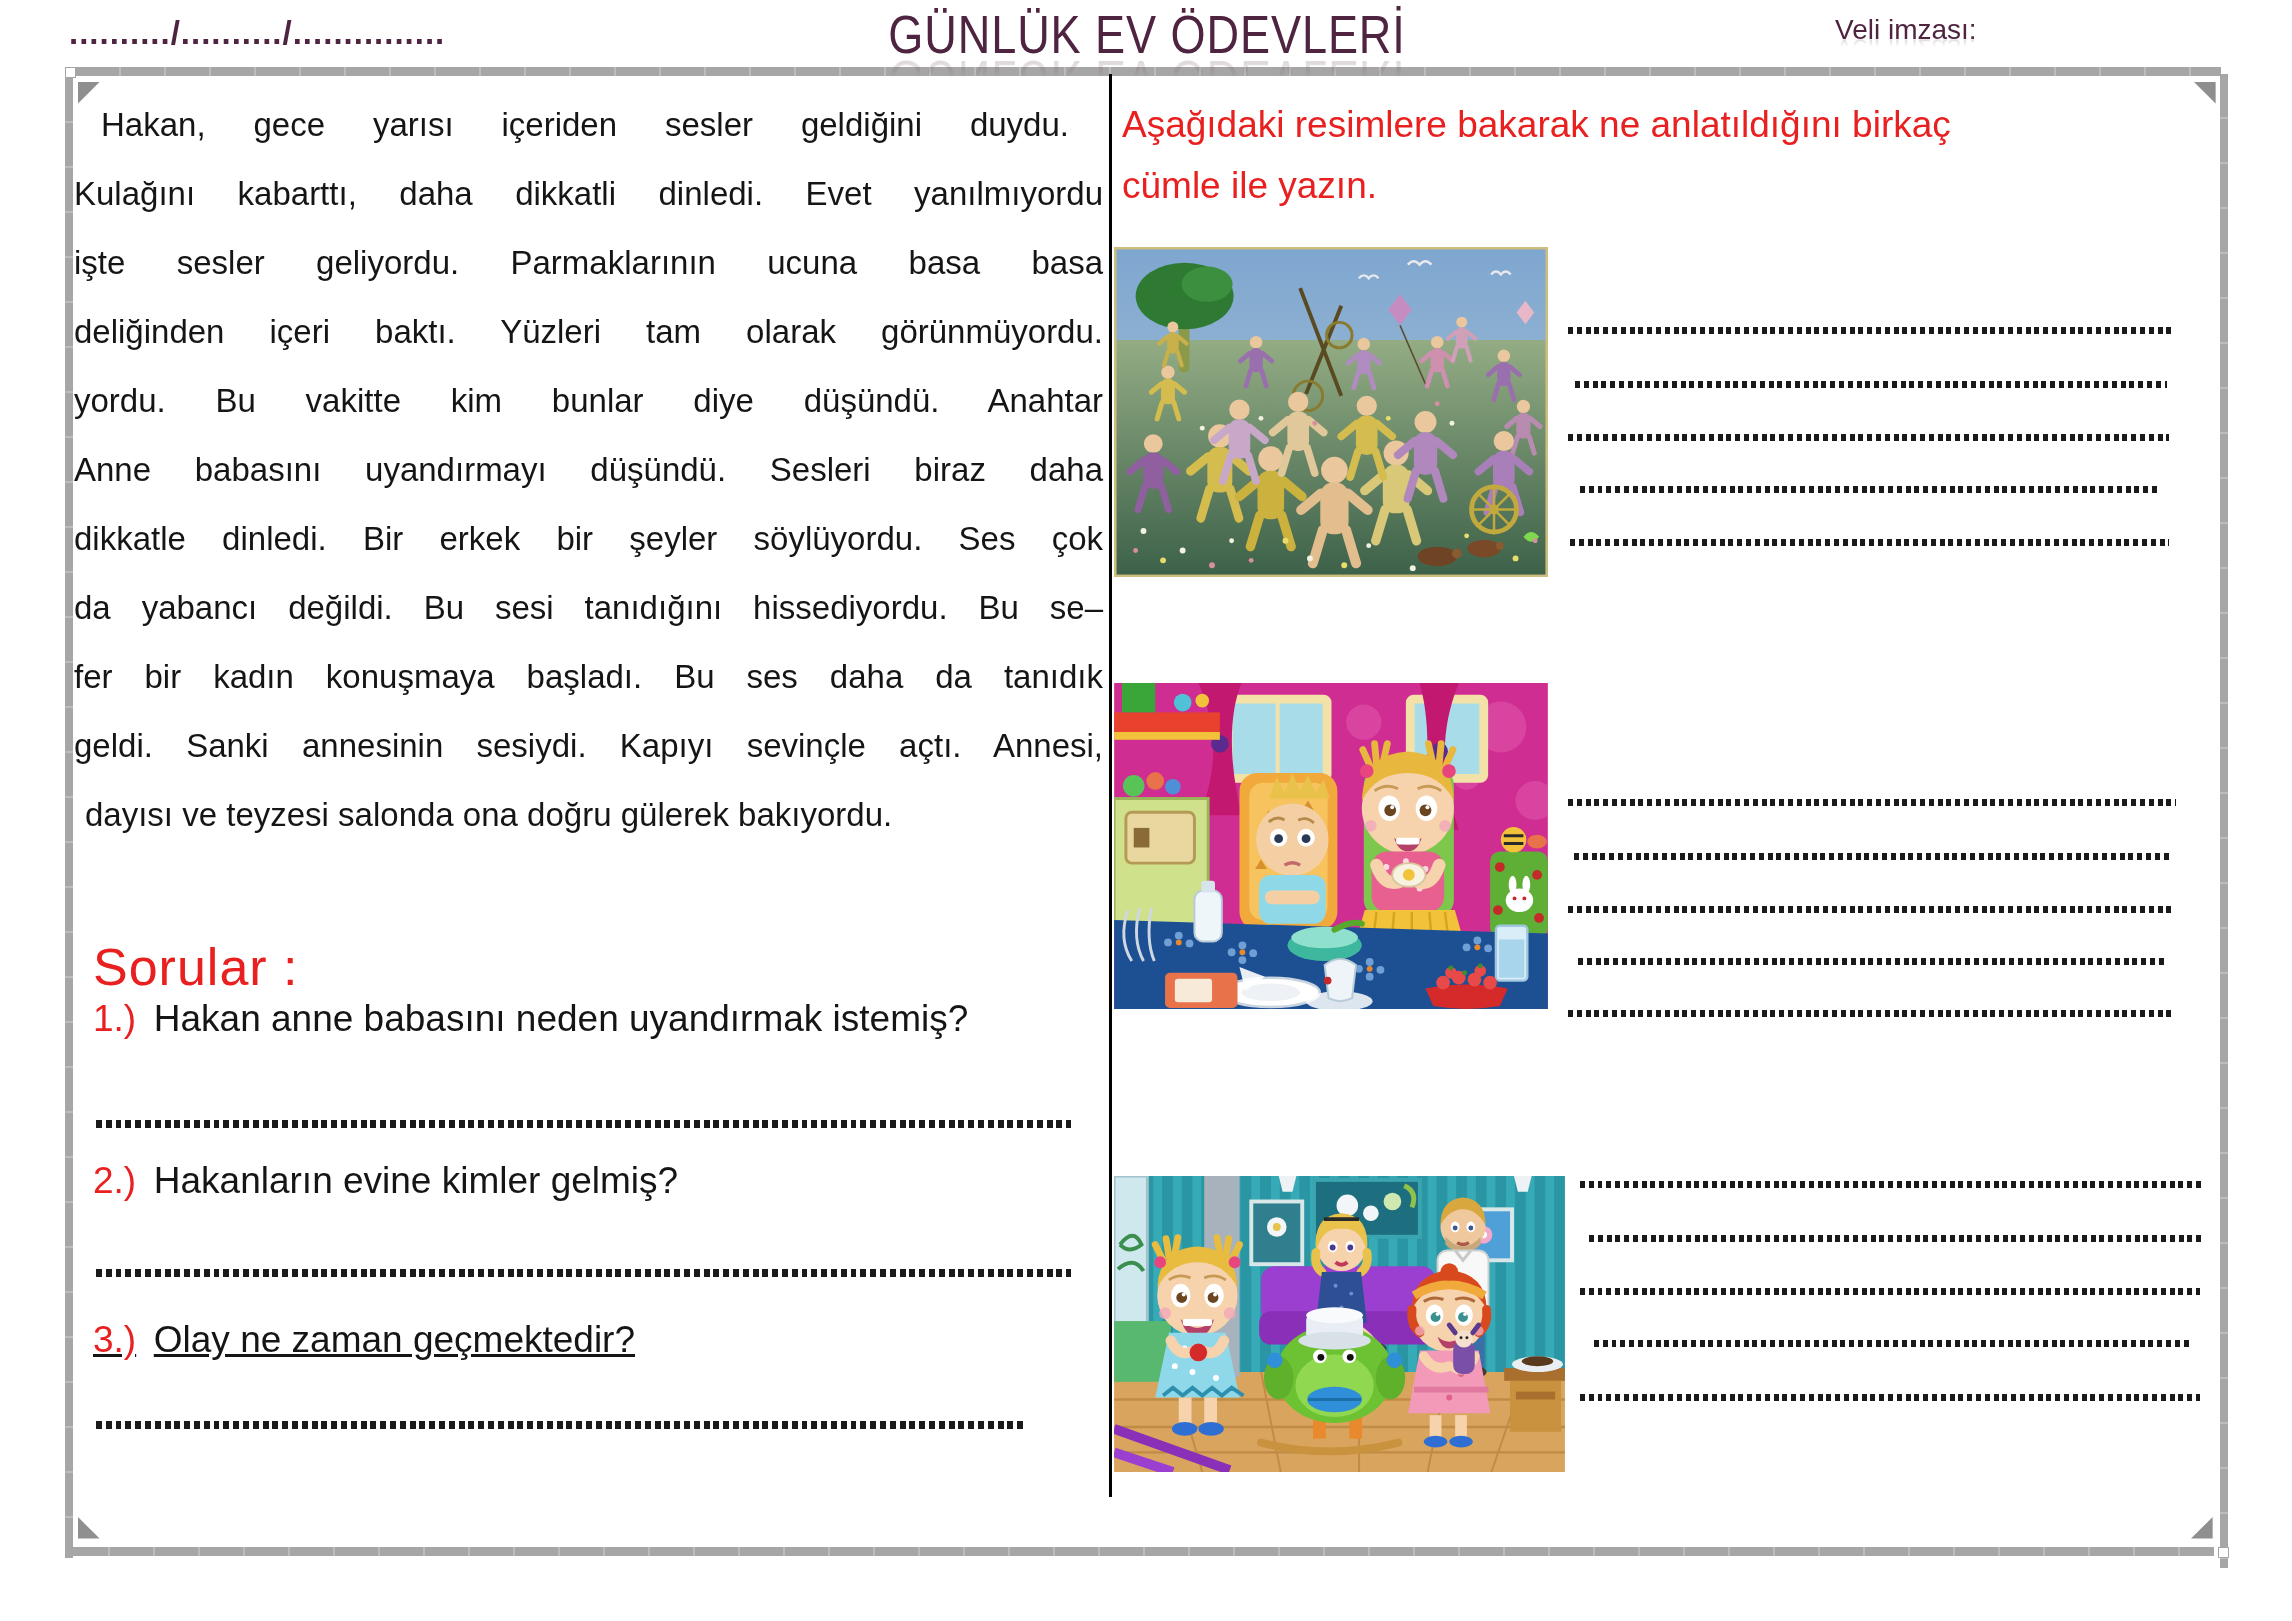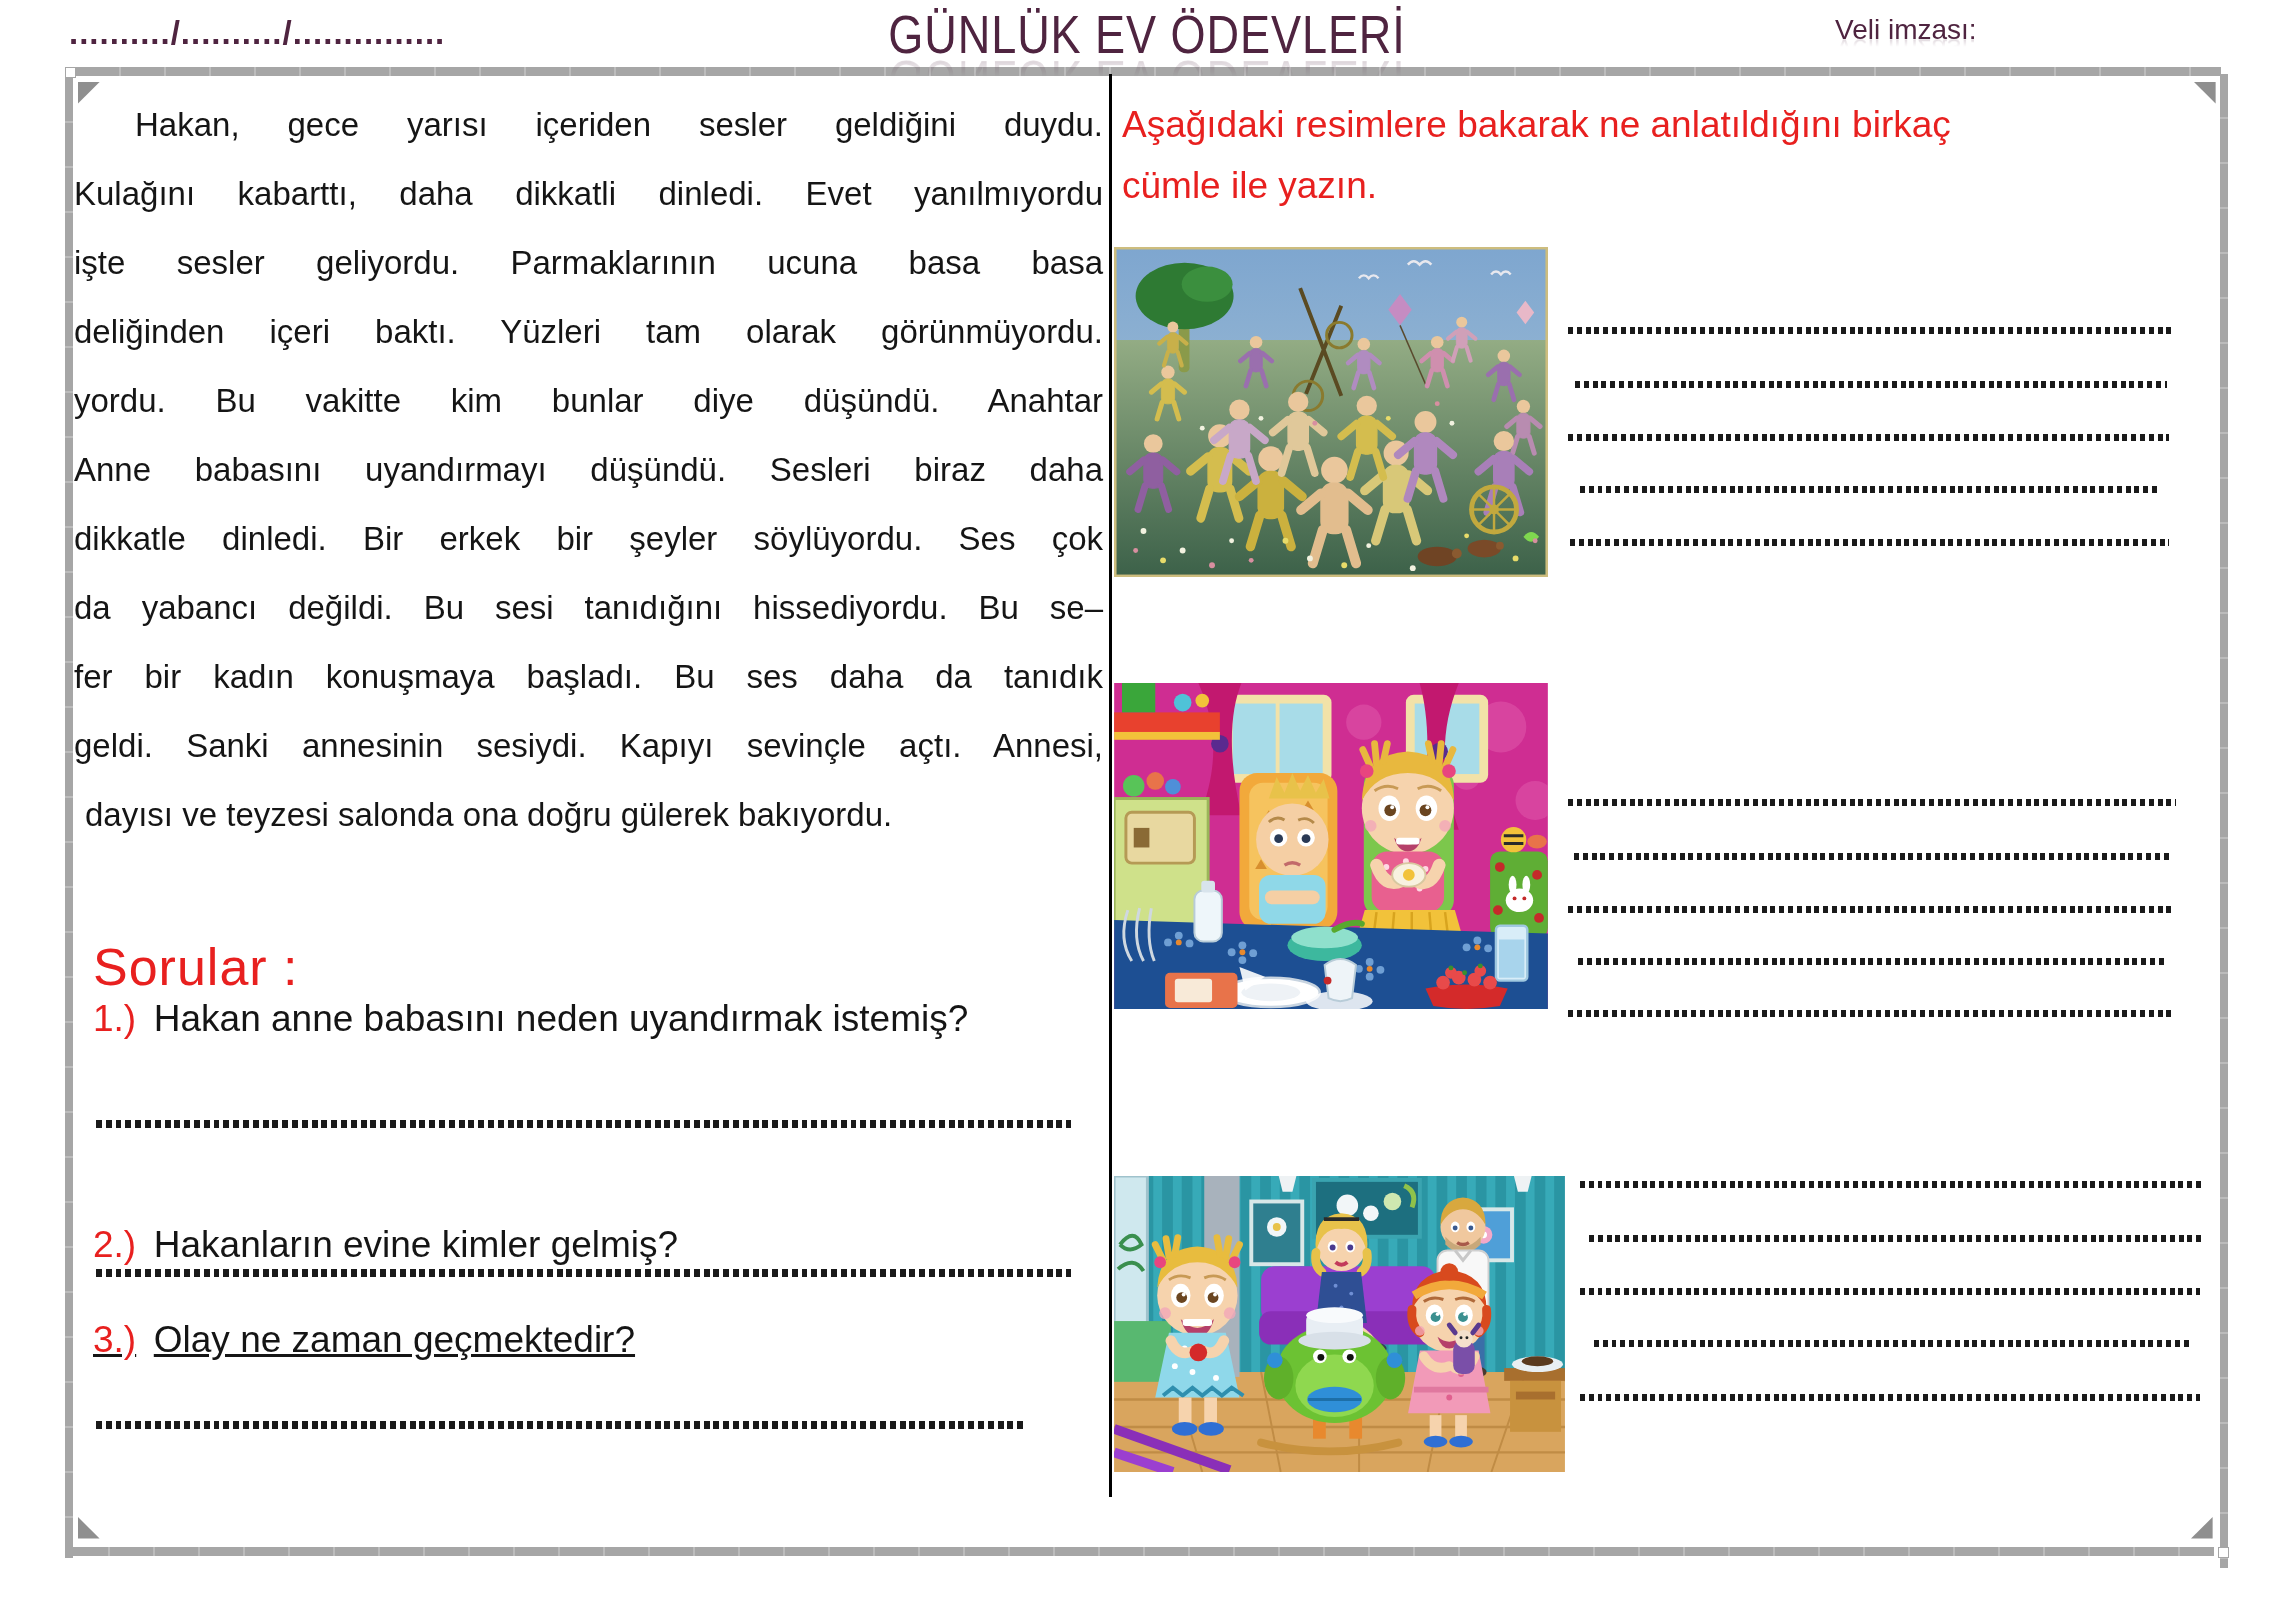--- a/index.html
+++ b/index.html
@@ -20,21 +20,21 @@
   #page-title{left:50%;top:3.9px;transform:translateX(-50%) scale(.92,1.08);transform-origin:center top;
               font-size:49px;letter-spacing:1px;white-space:nowrap;}
   #veli{left:1835px;top:13.7px;font-size:28px;white-space:nowrap;}
 
   
   #divider{left:1109px;top:74px;width:2.9px;height:1423px;background:#000;}
 
   
   #passage{left:74px;top:90px;width:1029px;font-size:33px;}
   #passage .pline{height:69px;line-height:69px;text-align:justify;text-align-last:justify;white-space:nowrap;}
-  #passage .pline.first{padding-left:61px;width:968px;}
+  #passage .pline.first{padding-left:27px;width:968px;}
   #passage .pline.last{text-align-last:left;margin-left:11px;}
 
   
   .red{color:#e8201f;}
   #sorular{left:93px;top:937px;font-size:52px;letter-spacing:1px;}
   .qrow{position:absolute;left:93px;font-size:37px;white-space:nowrap;}
   .qnum{color:#e8201f;margin-right:17.6px;}
   .aline{position:absolute;height:7.8px;background:repeating-linear-gradient(90deg,#1a1a1a 0 5.9px,transparent 5.9px 9.8px);}
   .aline2{position:absolute;height:6.9px;background:repeating-linear-gradient(90deg,#1a1a1a 0 4.9px,transparent 4.9px 8.8px);}
 
@@ -80,21 +80,21 @@
     <div class="pline last">dayısı ve teyzesi salonda ona doğru gülerek bakıyordu.</div>
   </div>
 
   <div id="sorular" class="abs red">Sorular :</div>
 
   <div class="qrow" style="top:998px;">
     <span class="qnum">1.)</span><span>Hakan anne babasını neden uyandırmak istemiş?</span>
   </div>
   <div class="aline" style="left:96px;top:1120px;width:975px;"></div>
 
-  <div class="qrow" style="top:1224px;text-align:center;">
+  <div class="qrow" style="top:1160px;text-align:center;">
     <span class="qnum">2.)</span><span>Hakanların evine kimler gelmiş?</span>
   </div>
   <div class="aline" style="left:96px;top:1269px;width:975px;"></div>
 
   <div class="qrow" style="top:1319px;text-decoration:underline;">
     <span class="qnum">3.)</span><span>Olay ne zaman geçmektedir?</span>
   </div>
   <div class="aline" style="left:96px;top:1421px;width:929px;"></div>
 
   <div id="instr1" class="abs">Aşağıdaki resimlere bakarak ne anlatıldığını birkaç</div>

